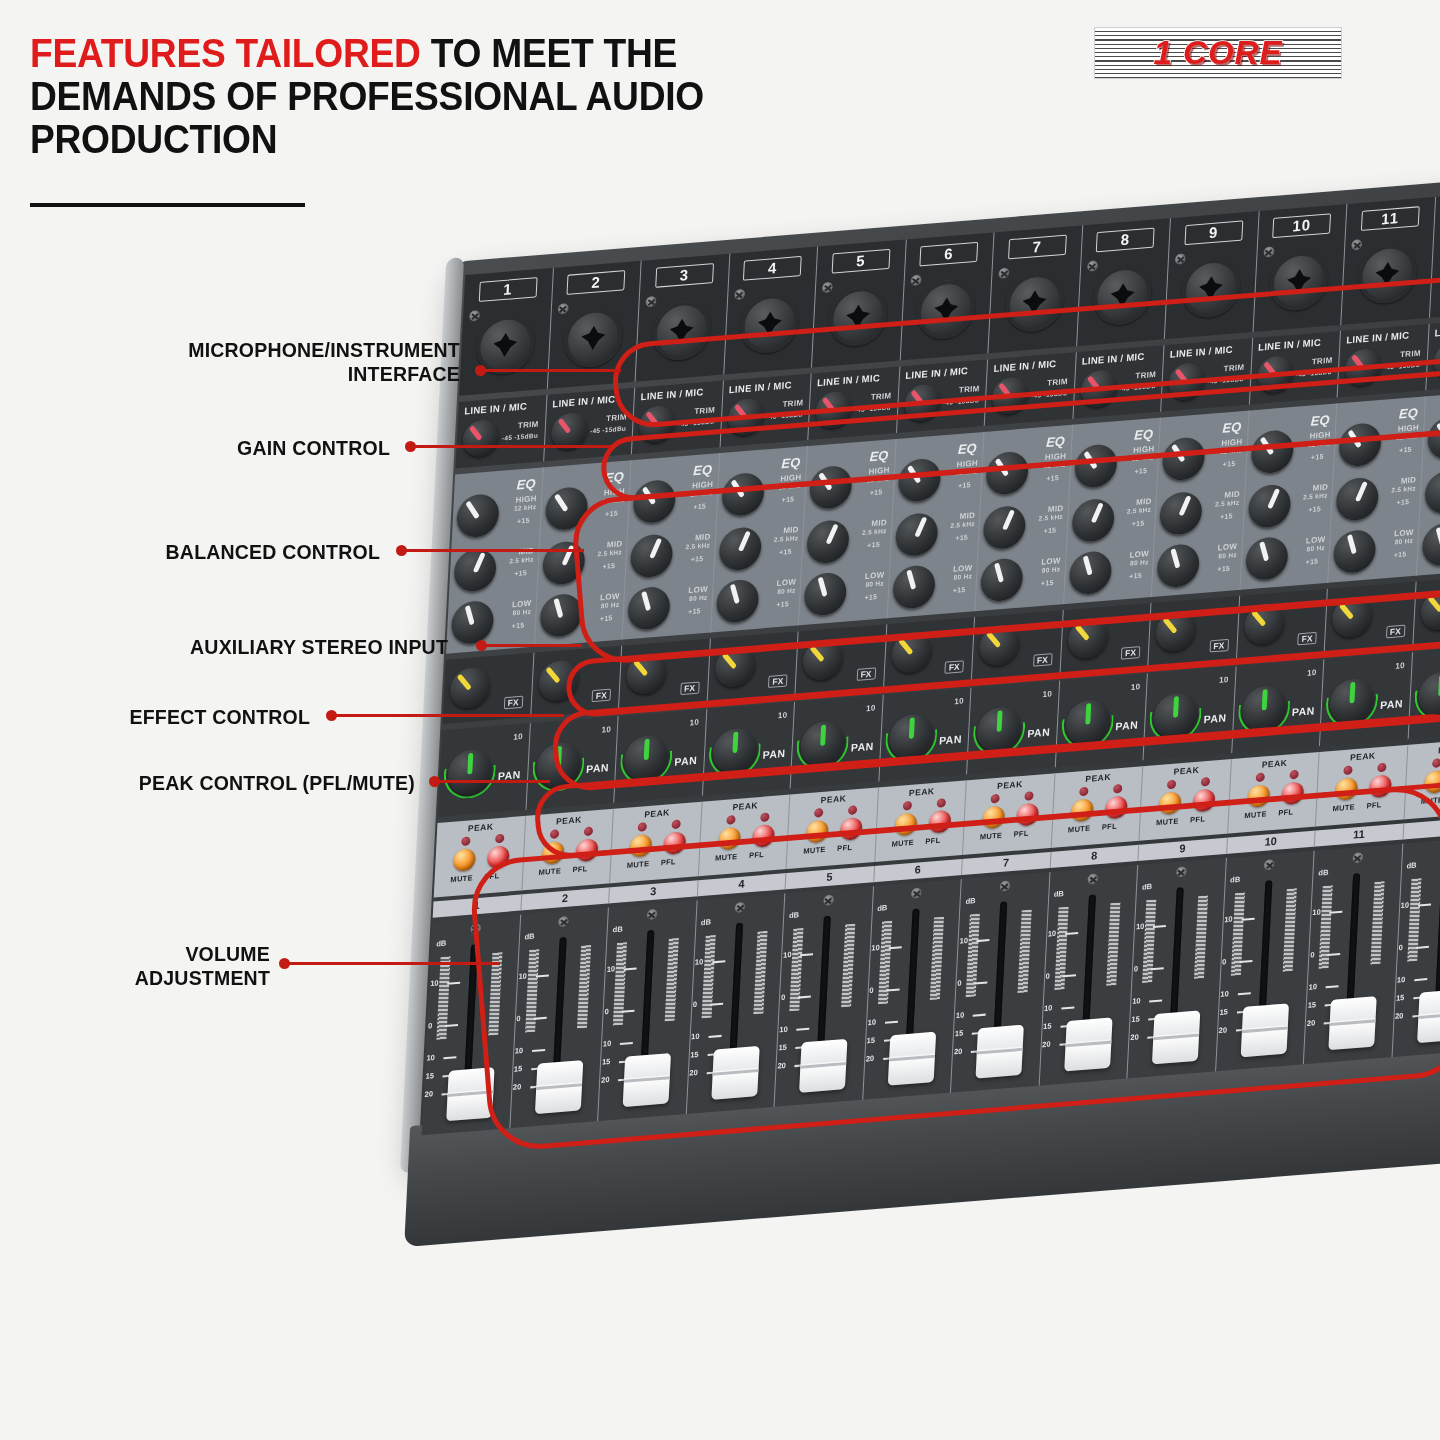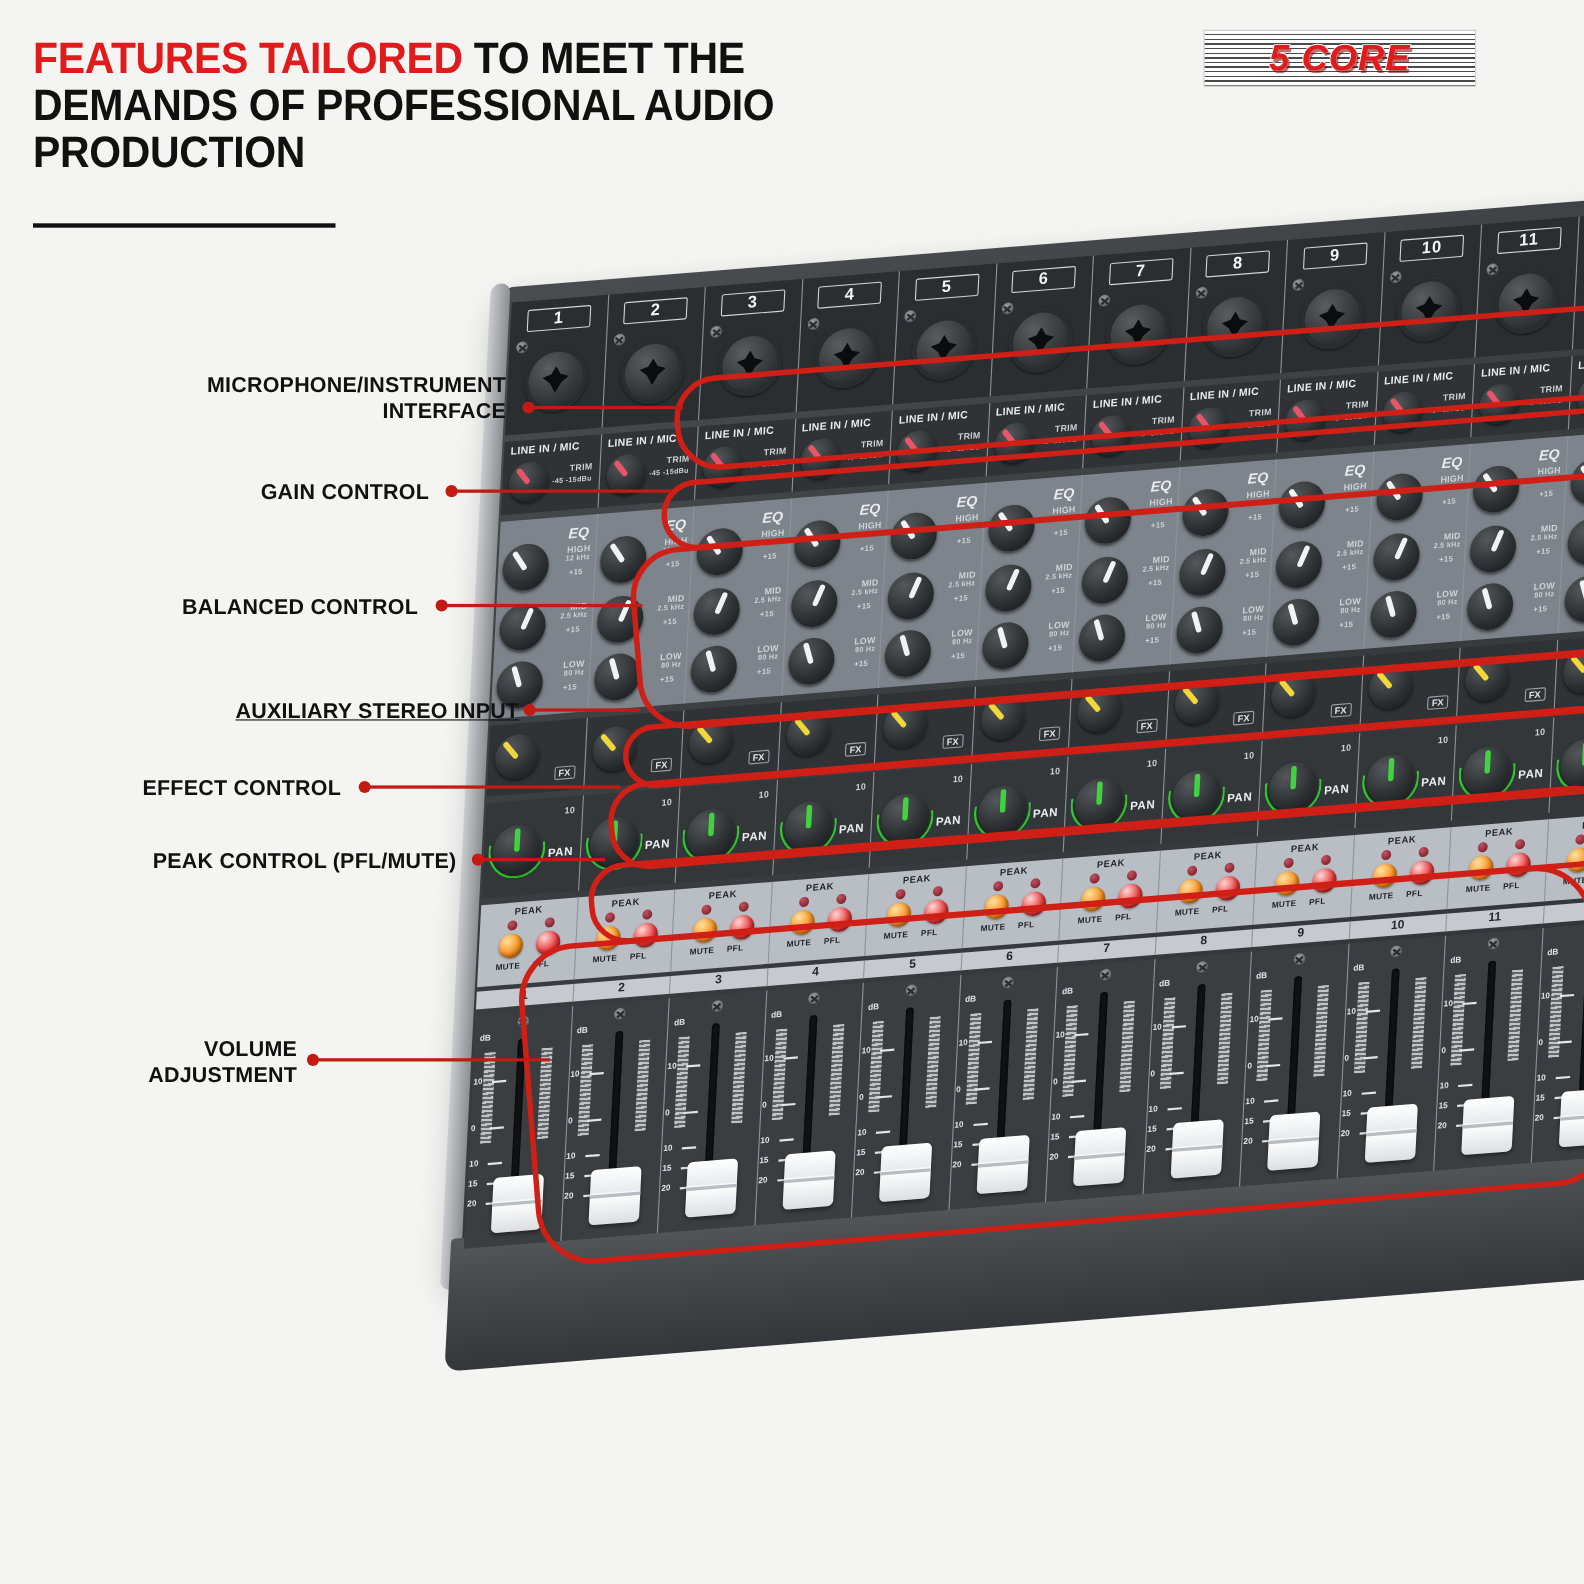--- a/index.html
+++ b/index.html
@@ -346,21 +346,21 @@
 </head>
 <body>
 
 <div id="header">
   <div class="headline"><span class="hl-red">FEATURES TAILORED</span><span> TO MEET THE DEMANDS OF PROFESSIONAL AUDIO PRODUCTION</span></div>
 </div>
 <div id="headline-rule"></div>
 
 <div id="logo">
   <div class="stripes"></div>
-  <div class="logo-text">5 CORE</div>
+  <div class="logo-text">1 CORE</div>
 </div>
 
 <div id="mixer-wrap">
   <div id="mixer">
     <div id="chassis"></div>
     <div id="chassis-edge"></div>
     <div id="front-lip"></div>
 
     <div class="panel" id="row-jacks">
         <div class="strip">
@@ -1338,21 +1338,21 @@
 <div class="leader" style="left:481px; top:369px; width:140px;"></div>
 
 <div class="callout" style="left:60px; top:437px; width:330px;">GAIN CONTROL</div>
 <div class="leader-dot" style="left:405px; top:441px;"></div>
 <div class="leader" style="left:411px; top:445px; width:200px;"></div>
 
 <div class="callout" style="left:60px; top:541px; width:320px;">BALANCED CONTROL</div>
 <div class="leader-dot" style="left:396px; top:545px;"></div>
 <div class="leader" style="left:402px; top:549px; width:182px;"></div>
 
-<div class="callout" style="left:72px; top:636px; width:400px;text-decoration:underline;">AUXILIARY STEREO INPUT</div>
+<div class="callout" style="left:48px; top:636px; width:400px;">AUXILIARY STEREO INPUT</div>
 <div class="leader-dot" style="left:476px; top:640px;"></div>
 <div class="leader" style="left:482px; top:644px; width:100px;"></div>
 
 <div class="callout" style="left:60px; top:706px; width:250px;">EFFECT CONTROL</div>
 <div class="leader-dot" style="left:326px; top:710px;"></div>
 <div class="leader" style="left:332px; top:714px; width:232px;"></div>
 
 <div class="callout" style="left:60px; top:772px; width:355px;">PEAK CONTROL (PFL/MUTE)</div>
 <div class="leader-dot" style="left:429px; top:776px;"></div>
 <div class="leader" style="left:435px; top:780px; width:115px;"></div>

